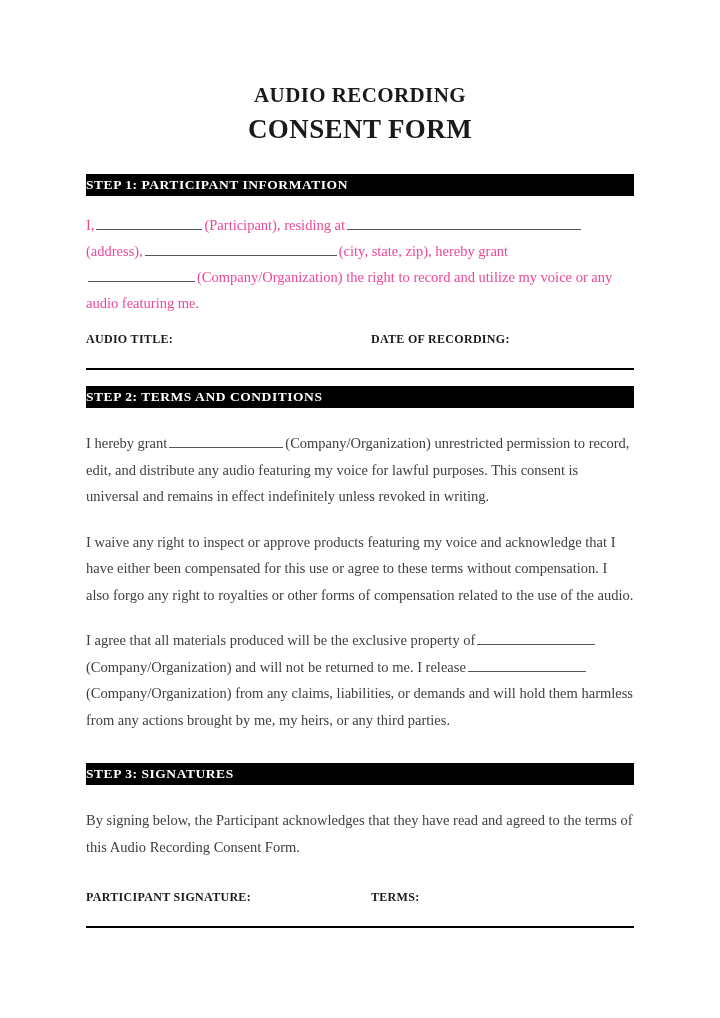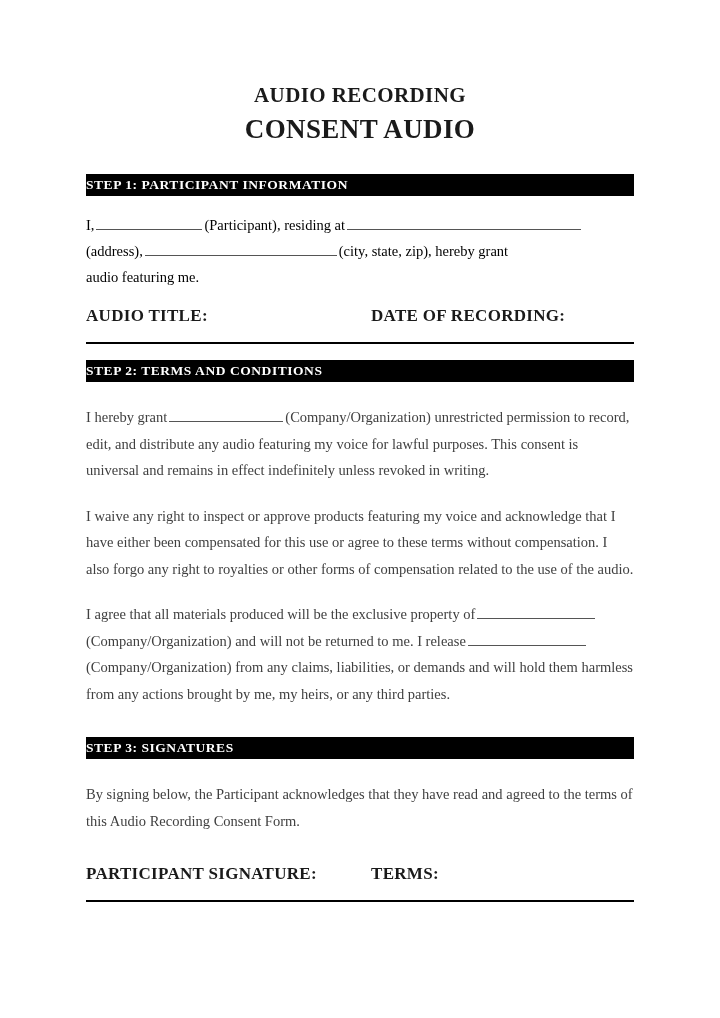--- a/index.html
+++ b/index.html
@@ -61,21 +61,21 @@
     line-height: 22px;
     width: 548px;
     box-sizing: border-box;
   }
   .bar-gap-1 { height: 27px; }
 
   
   .body-line {
     font-size: 14.5px;
     line-height: 26px;
-    color: #000000;
+    color: #ec4899;
     white-space: nowrap;
   }
   .para {
     font-size: 14.5px;
     line-height: 26.5px;
     color: #404040;
     text-align: left;
   }
   .para + .para { margin-top: 19px; }
 
@@ -92,21 +92,21 @@
   .b-company-1   { width: 107px; }
   .b-company-2   { width: 114px; }
   .b-company-3   { width: 118px; }
   .b-company-4   { width: 118px; }
 
   
   .label-row {
     position: relative;
     height: 26px;
     font-weight: bold;
-    font-size: 17px;
+    font-size: 12px;
     letter-spacing: 0.3px;
   }
   .label-left  { position: absolute; left: 0; top: 0; }
   .label-right { position: absolute; left: 285px; top: 0; text-align: center; }
 
   .rule {
     border: 0;
     border-top: 2px solid #000;
     margin: 0;
     width: 548px;
@@ -119,37 +119,40 @@
   .spacer-xl { height: 30px; }
 </style>
 </head>
 <body>
 
 <div class="page">
   <div class="content">
 
     <div class="title-block">
       <div class="title-line1">AUDIO RECORDING</div>
-      <div class="title-line2">CONSENT AUDIO</div>
+      <div class="title-line2">CONSENT FORM</div>
     </div>
 
     <div class="bar-gap-1"></div>
 
     <div class="section-bar">STEP 1: PARTICIPANT INFORMATION</div>
 
     <div class="spacer-m"></div>
 
     <div class="body-line">
       <span>I,</span><span class="blank b-participant"></span><span>(Participant), residing at</span><span class="blank b-residing"></span>
     </div>
 
     <div class="body-line">
       <span>(address),</span><span class="blank b-address"></span><span>(city, state, zip), hereby grant</span>
     </div>
 
+    <div class="body-line">
+      <span class="blank b-company-1"></span><span>(Company/Organization) the right to record and utilize my voice or any</span>
+    </div>
 
     <div class="body-line">
       <span>audio featuring me.</span>
     </div>
 
     <div class="spacer-m"></div>
 
     <div class="label-row">
       <span class="label-left">AUDIO TITLE:</span>
       <span class="label-right">DATE OF RECORDING:</span>

